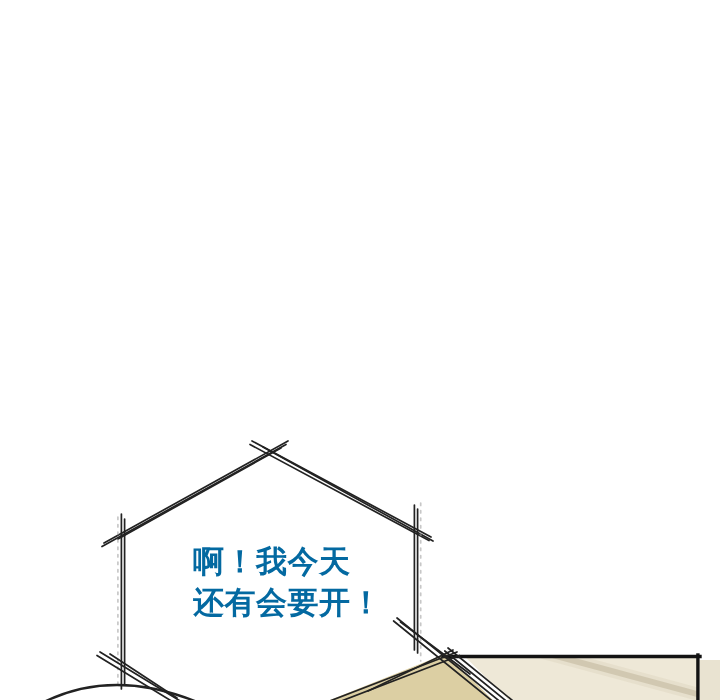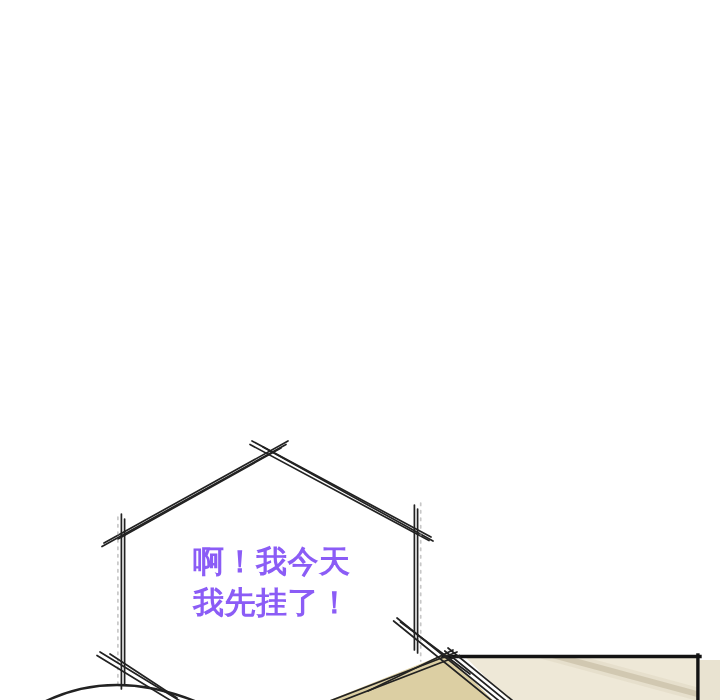--- a/index.html
+++ b/index.html
@@ -17,21 +17,21 @@
     left: 0; top: 0;
   }
   .bubble-text {
     position: absolute;
     left: 193px;
     top: 541px;
     font-size: 31px;
     line-height: 41px;
     letter-spacing: 0.5px;
     font-weight: 600;
-    color: #8b5cf6;
+    color: #0369a1;
   }
   .bubble-text span { display: block; white-space: nowrap; }
 </style>
 </head>
 <body>
 
 <div class="page">
 
   <svg class="art" width="720" height="700" viewBox="0 0 720 700">
 
@@ -107,16 +107,16 @@
         <line x1="324.5" y1="707.5" x2="459.5" y2="655.5"></line>
         <line x1="368" y1="691" x2="453" y2="650"></line>
       </g>
     </g>
 
     <path d="M 40 704 Q 113 666 202 704" fill="none" stroke-width="2.4" stroke-linecap="round" stroke="#222222"></path>
   </svg>
 
   <div class="bubble-text">
     <span>啊！我今天</span>
-    <span>我先挂了！</span>
+    <span>还有会要开！</span>
   </div>
 
 </div>
 
 </body></html>

